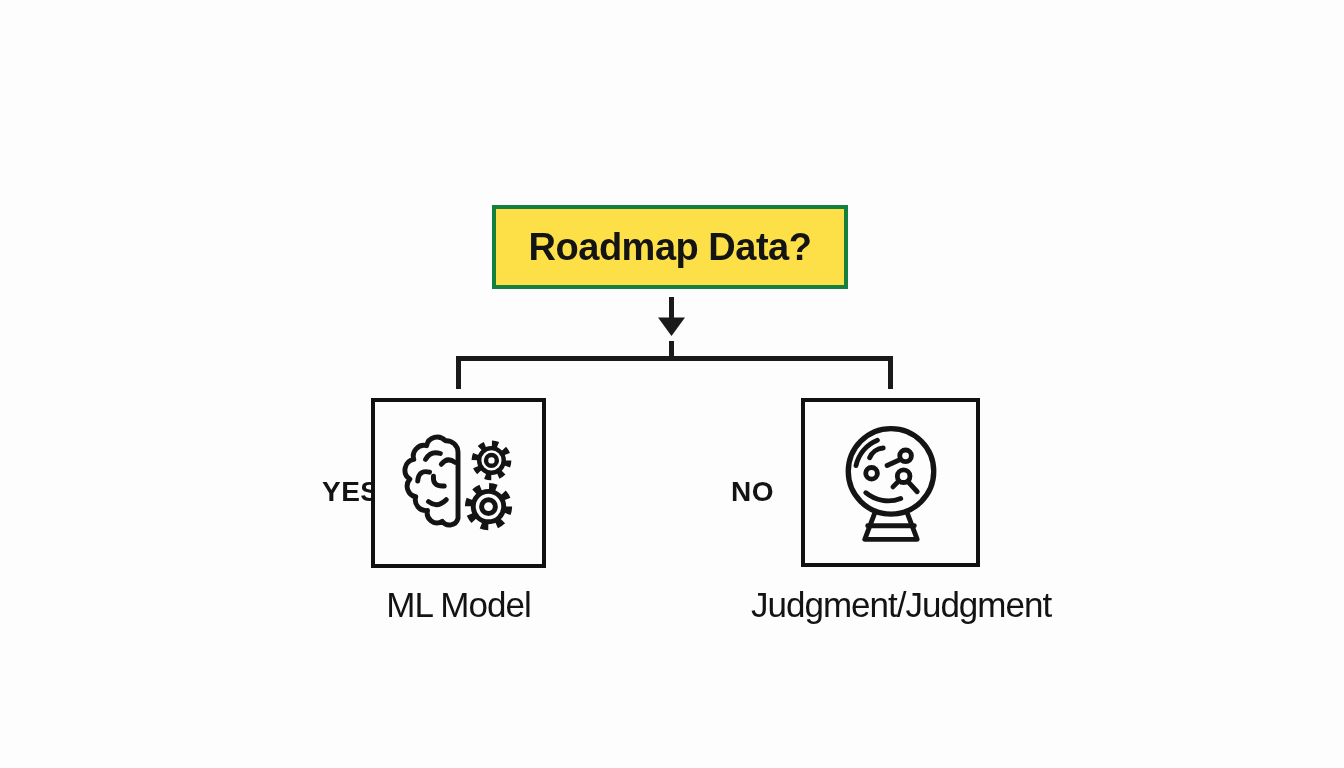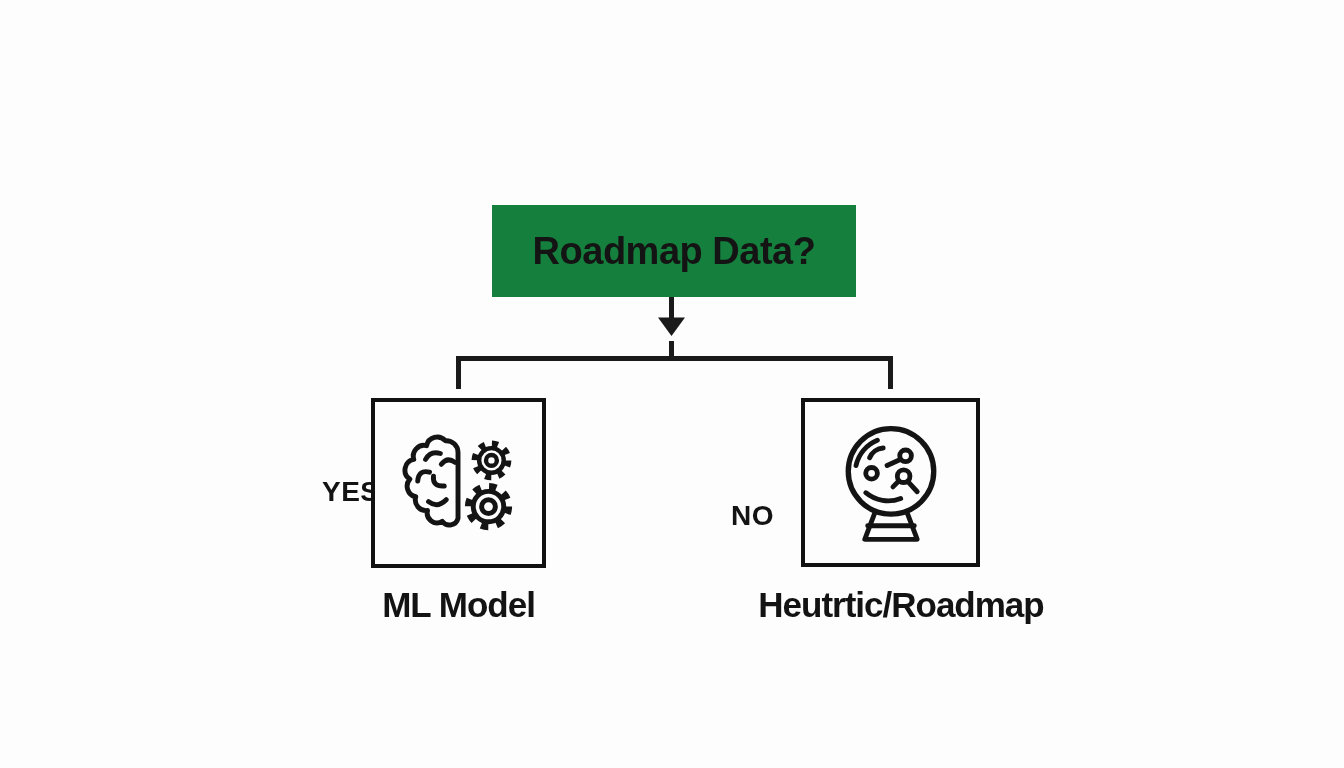--- a/index.html
+++ b/index.html
@@ -32,22 +32,22 @@
     transform: scaleX(0.77);
     transform-origin: center;
     color: #131313;
   }
   .decision-box {
     position: absolute;
     left: 492px;
     top: 205px;
     width: 348px;
     height: 76px;
-    border: 8px solid #15803d;
-    background: #15803d;
+    border: 4px solid #15803d;
+    background: #fde047;
     display: flex;
     align-items: center;
     justify-content: center;
   }
   .decision-box .label {
     font-size: 38px;
     font-weight: 700;
     letter-spacing: -0.5px;
   }
   .connectors {
@@ -79,27 +79,27 @@
     height: 161px;
   }
   .answer {
     position: absolute;
     font-size: 28px;
     font-weight: 700;
     letter-spacing: 0.5px;
     color: #131313;
   }
   .answer-yes { left: 286px; top: 476px; margin-left: 36px; }
-  .answer-no  { left: 731px; top: 500px; }
+  .answer-no  { left: 731px; top: 476px; }
   .node-caption {
     position: absolute;
     top: 585px;
     text-align: center;
     font-size: 35px;
-    font-weight: 700;
+    font-weight: 400;
     letter-spacing: -1px;
     color: #131313;
     white-space: nowrap;
   }
   .caption-left  { left: 346px; width: 225px; }
   .caption-right { left: 751px; width: 300px; }
   .icon-svg { display: block; }
 </style>
 </head>
 <body>
@@ -186,15 +186,15 @@
 
         <path d="M66 52 L79 46"></path>
         <path d="M87 68 L97 79"></path>
         <path d="M72 74 L78 68"></path>
 
         <path d="M54 99 L43 128 L97 128 L86 99"></path>
         <path d="M46 114 L94 114"></path>
       </g>
     </svg>
   </div>
-  <div class="node-caption caption-right">Heutrtic/Roadmap</div>
+  <div class="node-caption caption-right">Judgment/Judgment</div>
 
 </div>
 
 </body></html>

